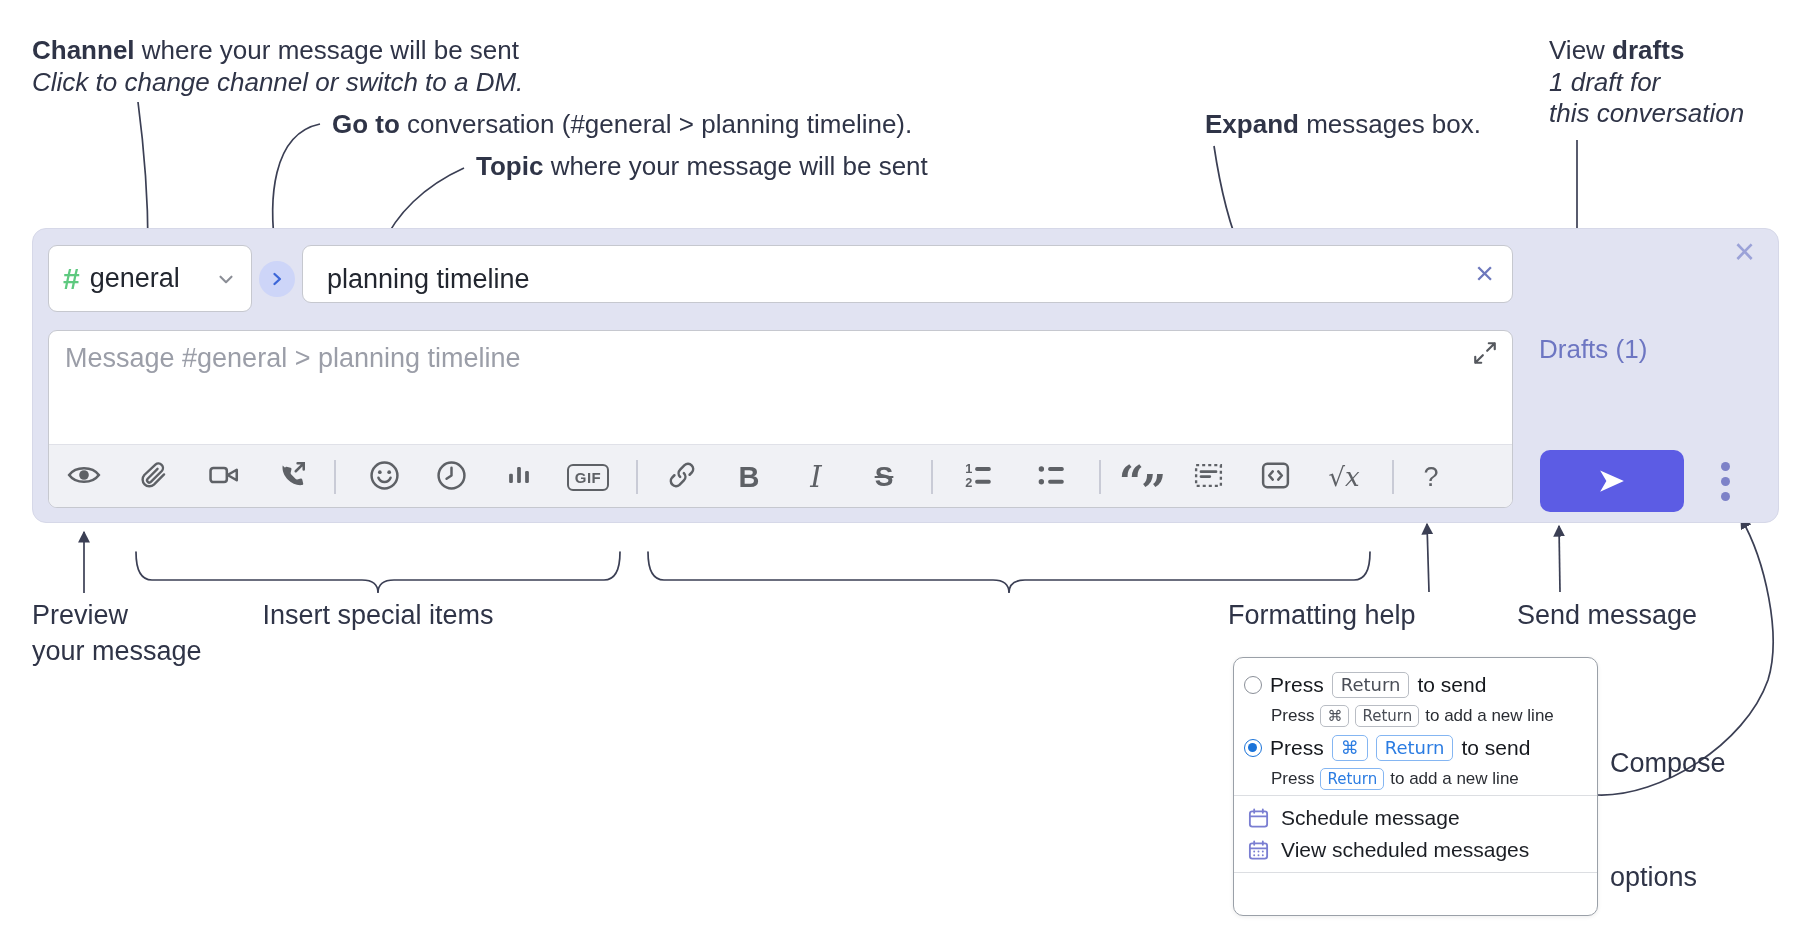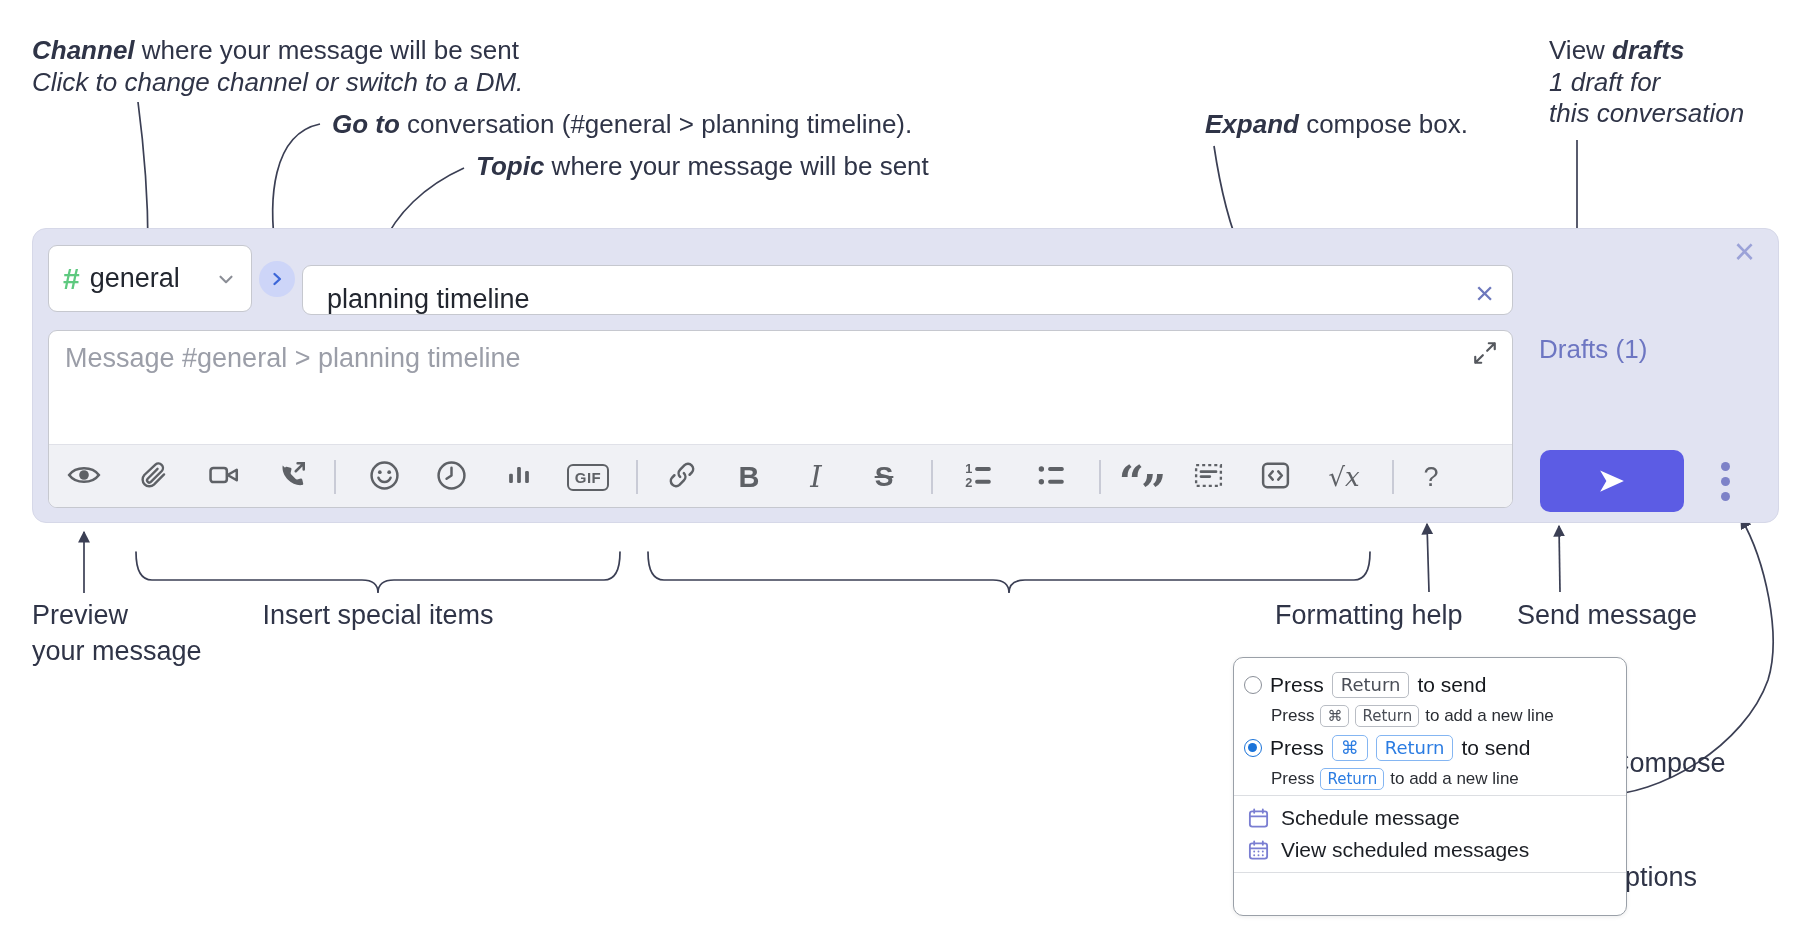--- a/index.html
+++ b/index.html
@@ -1,33 +1,33 @@
 <!DOCTYPE html>
 <html><head>
 <meta charset="utf-8">
 <style>
   html,body{margin:0;padding:0;background:#fff;}
   body{font-family:"Liberation Sans",sans-serif;color:#2f3447;}
   #stage{position:relative;width:1814px;height:944px;background:#fff;overflow:hidden;}
   .abs{position:absolute;}
   .ann{font-size:26px;line-height:32px;color:#2f3447;white-space:pre-wrap;}
-  .ann b{font-weight:700;font-style:italic;}
+  .ann b{font-weight:700;}
   .it{font-style:italic;}
   svg.overlay{position:absolute;left:0;top:0;width:1814px;height:944px;pointer-events:none;}
   .arrow{stroke:#3b3f54;stroke-width:1.7;fill:none;}
   .brace{stroke:#3b3f54;stroke-width:1.7;fill:none;stroke-linecap:round;}
 
   
   .panel{left:32px;top:228px;width:1747px;height:295px;background:#e1e3f2;border-radius:14px;border:1px solid #d6d8e8;box-sizing:border-box;}
   .whitebox{background:#fff;border:1px solid #c6c8cf;border-radius:9px;box-sizing:border-box;}
   .chan-box{left:48px;top:245px;width:204px;height:67px;display:flex;align-items:center;gap:10px;padding:0 14px;cursor:pointer;}
   .hash{color:#5ec97f;font-weight:700;font-size:30px;line-height:1;}
   .chan-name{font-size:27px;color:#22262f;flex:1;}
   .circle-btn{left:259px;top:261px;width:36px;height:36px;border-radius:50%;background:#cdd5f8;display:flex;align-items:center;justify-content:center;}
-  .topic-box{left:302px;top:245px;width:1211px;height:50px;margin-top:20px;}
+  .topic-box{left:302px;top:245px;width:1211px;height:58px;}
   .topic-input{position:absolute;left:22px;top:0;width:1130px;height:65px;border:none;outline:none;font-family:"Liberation Sans",sans-serif;font-size:27px;color:#22262f;background:transparent;}
   .xclear{position:absolute;right:18px;top:11px;font-size:32px;color:#6d78bd;line-height:1;cursor:pointer;}
   .panel-x{left:1734px;top:234px;font-size:36px;color:#9ba2d8;line-height:1;cursor:pointer;}
   .msg-box{left:48px;top:330px;width:1465px;height:178px;}
   .msg-input{position:absolute;left:14px;top:10px;width:1400px;height:96px;border:none;outline:none;resize:none;background:transparent;font-family:"Liberation Sans",sans-serif;font-size:27px;color:#a21caf;overflow:hidden;}
   .msg-input::placeholder{color:#9b9ea8;opacity:1;}
   .toolbar{position:absolute;left:0;bottom:0;width:100%;height:63px;background:#f0f1f5;border-top:1px solid #e0e1e8;border-radius:0 0 8px 8px;box-sizing:border-box;}
   .tbtn{position:absolute;top:457px;width:40px;height:40px;display:flex;align-items:center;justify-content:center;cursor:pointer;color:#5e6166;}
   .tsep{position:absolute;top:460px;width:2px;height:34px;background:#c9cbd6;}
   .tb-letter{font-size:29px;font-weight:700;color:#5e6166;}
@@ -41,21 +41,21 @@
   .send-btn{left:1540px;top:450px;width:144px;height:62px;background:#5c5ce4;border-radius:10px;display:flex;align-items:center;justify-content:center;cursor:pointer;}
   .kebab{left:1711px;top:456px;width:28px;height:50px;display:flex;flex-direction:column;align-items:center;justify-content:center;gap:6px;cursor:pointer;}
   .kebab i{width:9px;height:9px;border-radius:50%;background:#7d82c8;}
   .expand-ic{left:1468px;top:337px;width:28px;height:28px;cursor:pointer;}
 
   
   .lbl{font-size:27px;line-height:34px;color:#2f3447;white-space:pre-wrap;}
   .lbl b{font-weight:400;}
 
   
-  .popup{left:1233px;top:657px;width:394px;height:259px;background:#fff;border:1.5px solid #9aa0a8;border-radius:10px;box-shadow:0 1px 4px rgba(0,0,0,0.08);box-sizing:border-box;}
+  .popup{left:1233px;top:657px;width:365px;height:259px;background:#fff;border:1.5px solid #9aa0a8;border-radius:10px;box-shadow:0 1px 4px rgba(0,0,0,0.08);box-sizing:border-box;}
   .prow{position:absolute;display:flex;align-items:center;gap:8px;font-size:21px;color:#15181d;}
   .psub{position:absolute;display:flex;align-items:center;gap:6px;font-size:17px;color:#2a2d33;}
   .key{font-family:"DejaVu Sans","Liberation Sans",sans-serif;border:1px solid #b9bdc4;border-radius:5px;background:#fff;color:#4a4e57;font-size:18px;padding:0 8px;line-height:24px;}
   .key.sm{font-size:15px;line-height:20px;padding:0 6px;}
   .key.blue{border-color:#85b6f2;color:#2b7ce2;}
   .radio{width:18px;height:18px;border-radius:50%;border:1.6px solid #8a8f98;box-sizing:border-box;background:#fff;flex:none;}
   .radio.on{border-color:#1a73d9;position:relative;}
   .radio.on::after{content:"";position:absolute;left:2.5px;top:2.5px;width:9px;height:9px;border-radius:50%;background:#1a73d9;}
   .pdivider{position:absolute;left:0;width:100%;height:1px;background:#dcdee2;}
   .mitem{position:absolute;display:flex;align-items:center;gap:11px;font-size:21px;color:#1b1e24;cursor:pointer;}
@@ -84,21 +84,21 @@
     <path class="brace" d="M648,552 Q648,580 664,580 L993,580 Q1009,580 1009,593 Q1009,580 1025,580 L1354,580 Q1370,580 1370,552"></path>
   </svg>
 
   <div class="abs ann" style="left:32px;top:34px;"><b>Channel</b><span> where your message will be sent</span></div>
   <div class="abs ann" style="left:332px;top:108px;"><b>Go to</b><span> conversation (#general &gt; planning timeline).</span></div>
 
   <div class="abs ann it" style="left:32px;top:66px;">Click to change channel or switch to a DM.</div>
 
   <div class="abs ann" style="left:476px;top:150px;text-align:right;"><b>Topic</b><span> where your message will be sent</span></div>
 
-  <div class="abs ann" style="left:1205px;top:108px;"><b>Expand</b><span> compose box.</span></div>
+  <div class="abs ann" style="left:1205px;top:108px;"><b>Expand</b><span> messages box.</span></div>
 
   <div class="abs ann" style="left:1549px;top:34px;"><span>View </span><b>drafts</b></div>
   <div class="abs ann it" style="left:1549px;top:66px;">1 draft for</div>
   <div class="abs ann it" style="left:1549px;top:97px;">this conversation</div>
 
   <div class="abs panel"></div>
 
   <div class="abs whitebox chan-box">
     <span class="hash">#</span>
     <span class="chan-name">general</span>
@@ -254,21 +254,21 @@
         <i></i>
       </span>
     </div>
 
   <div class="abs lbl" style="left:32px;top:598px;"><b>Preview</b></div>
   <div class="abs lbl" style="left:32px;top:634px;">your message</div>
 
   <div class="abs lbl" style="left:136px;top:598px;width:484px;text-align:center;"><b>Insert</b><span> special items</span></div>
 
 
-  <div class="abs lbl" style="left:1275px;top:598px;text-align:right;"><span>Formatting </span><b>help</b></div>
+  <div class="abs lbl" style="left:1228px;top:598px;text-align:right;"><span>Formatting </span><b>help</b></div>
 
   <div class="abs lbl" style="left:1517px;top:598px;"><b>Send</b><span> message</span></div>
 
   <div class="abs lbl" style="left:1610px;top:668px;line-height:38px;">
     <div><b>Compose</b></div>
     <div><b>options</b></div>
     
   </div>
 
   <div class="abs popup">

